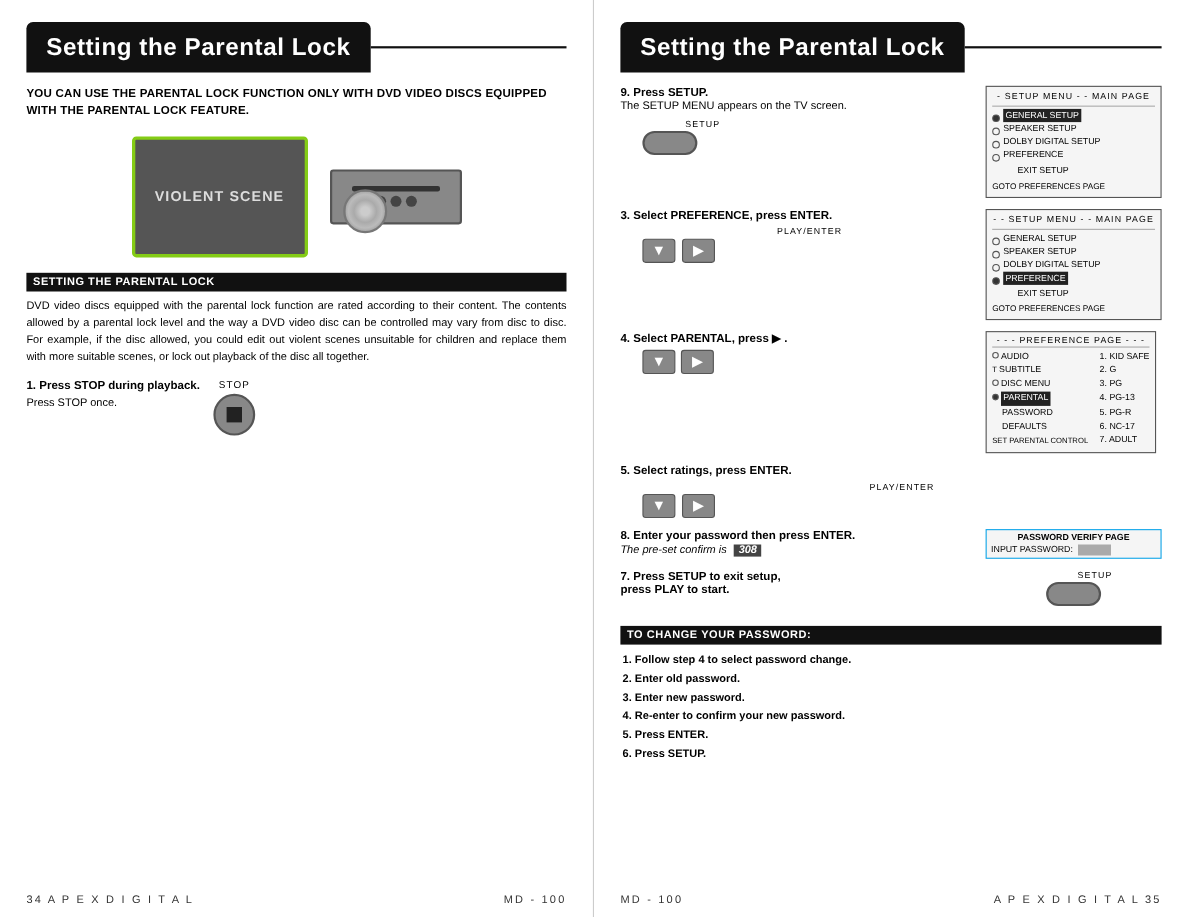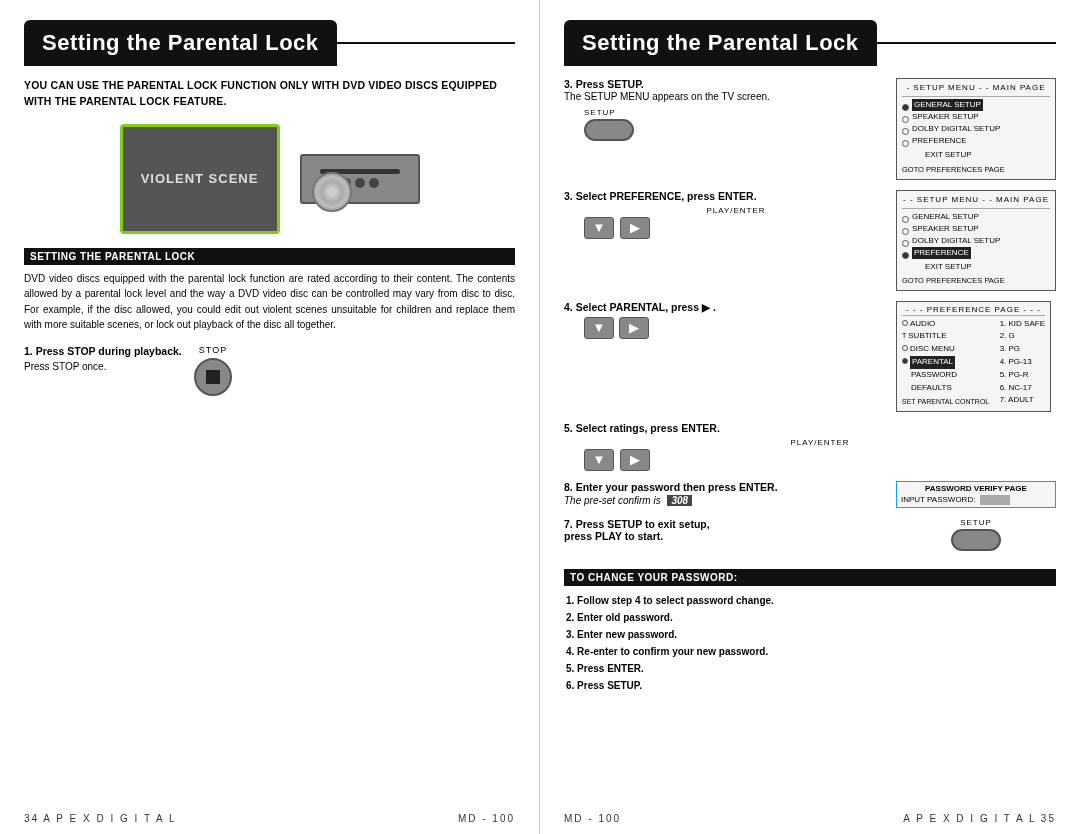--- a/index.html
+++ b/index.html
@@ -292,20 +292,21 @@
     .setup-btn-area {
       display: flex;
       flex-direction: column;
       align-items: center;
     }
     .setup-label-small {
       font-size: 8px;
       letter-spacing: 1px;
       margin-bottom: 2px;
       text-transform: uppercase;
+      margin-left: 39px;
     }
     .password-box {
       border: 1px solid #0ea5e9;
       font-size: 8px;
       padding: 2px 4px;
       background: #f5f5f5;
       min-width: 130px;
     }
     .password-code {
       background: #444;
@@ -420,21 +421,21 @@
 <div class="page right">
   <div class="title-line">
     <div class="title-bar">Setting the Parental Lock</div>
     <div class="title-line-bar"></div>
   </div>
 
   <div class="right-steps">
 
     <div class="rhs-step">
       <div class="rhs-step-left">
-        <div class="rhs-step-bold">3. Press SETUP.</div>
+        <div class="rhs-step-bold">9. Press SETUP.</div>
         <div class="rhs-step-sub">The SETUP MENU appears on the TV screen.</div>
         <div class="setup-btn-area" style="margin-top:4px; align-items:flex-start; padding-left:20px;">
           <span class="setup-label-small">SETUP</span>
           <div class="oval-btn"></div>
         </div>
       </div>
       <div class="rhs-step-right">
         <div class="menu-box">
           <div class="menu-box-title">- SETUP MENU - - MAIN PAGE</div>
           <div class="menu-item-line">

